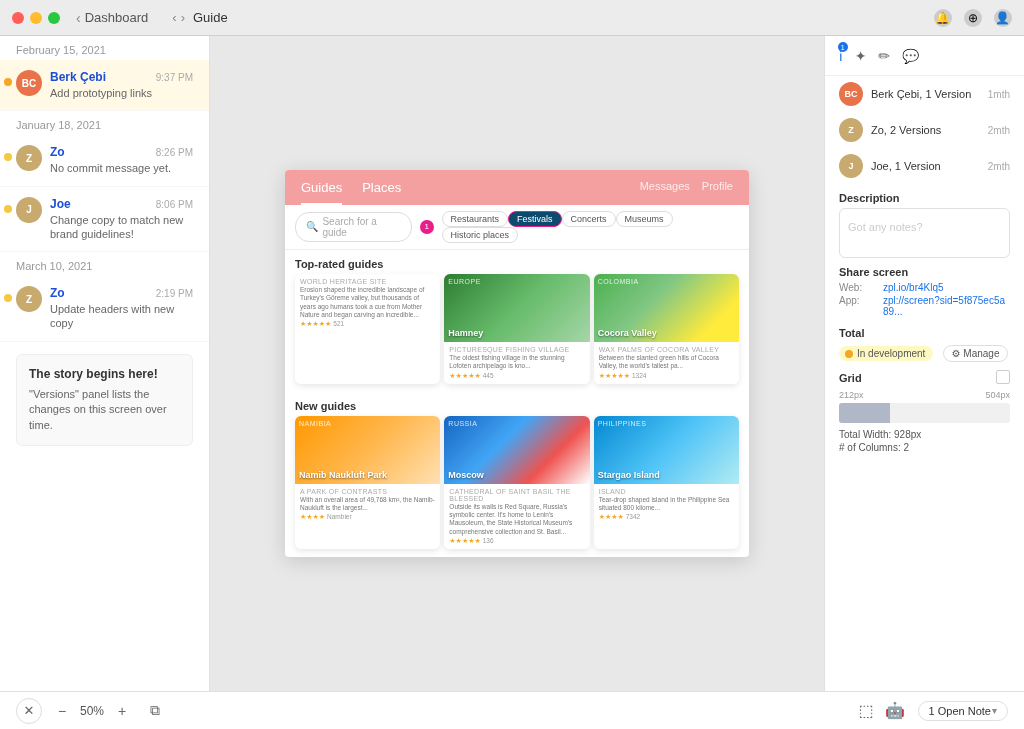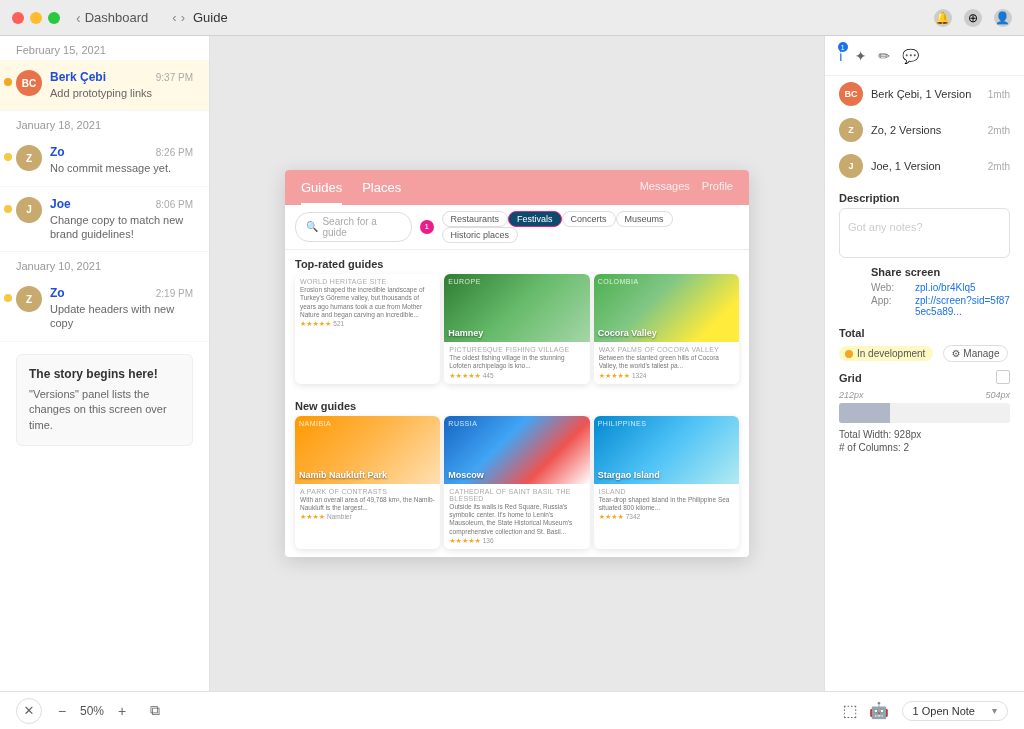--- a/index.html
+++ b/index.html
@@ -415,21 +415,20 @@
       border-radius: 6px;
       padding: 8px;
       min-height: 50px;
     }
     .sr-desc-placeholder {
       font-size: 11px;
       color: #ccc;
     }
     .sr-share-section {
       padding: 0 14px 8px;
-      margin-left: 32px;
     }
     .sr-share-title {
       font-size: 11px;
       font-weight: 600;
       color: #333;
       margin-bottom: 4px;
     }
     .sr-share-row {
       display: flex;
       font-size: 10px;
@@ -497,21 +496,20 @@
       width: 14px; height: 14px;
       border: 1px solid #ccc;
       border-radius: 2px;
     }
     .sr-grid-ruler {
       display: flex;
       justify-content: space-between;
       font-size: 9px;
       color: #999;
       margin-bottom: 3px;
-      font-style: italic;
     }
     .sr-grid-visual {
       height: 20px;
       background: #f0f0f0;
       border-radius: 3px;
       display: flex;
       overflow: hidden;
       margin-bottom: 6px;
     }
     .sr-grid-col1 {
@@ -578,21 +576,21 @@
       color: #666;
       cursor: pointer;
     }
     .bottom-avatar-icon {
       font-size: 16px;
       cursor: pointer;
     }
     .bottom-open-note {
       display: flex;
       align-items: center;
-      gap: 17px;
+      gap: 1px;
       border: 1px solid #e0e0e0;
       border-radius: 14px;
       padding: 3px 10px;
       font-size: 11px;
       color: #333;
       cursor: pointer;
     }
     .open-note-chevron { color: #888; font-size: 10px; }
   </style>
 </head>
@@ -649,21 +647,21 @@
       <div class="version-avatar av-joe">J</div>
       <div class="version-content">
         <div class="version-header">
           <span class="version-name">Joe</span>
           <span class="version-time">8:06 PM</span>
         </div>
         <div class="version-msg">Change copy to match new brand guidelines!</div>
       </div>
     </div>
 
-    <div class="version-date">January 10, 2021</div>
+    <div class="version-date">March 10, 2021</div>
     <div class="version-item dot-yellow">
       <div class="version-avatar av-zo">Z</div>
       <div class="version-content">
         <div class="version-header">
           <span class="version-name">Zo</span>
           <span class="version-time">2:19 PM</span>
         </div>
         <div class="version-msg">Update headers with new copy</div>
       </div>
     </div>

